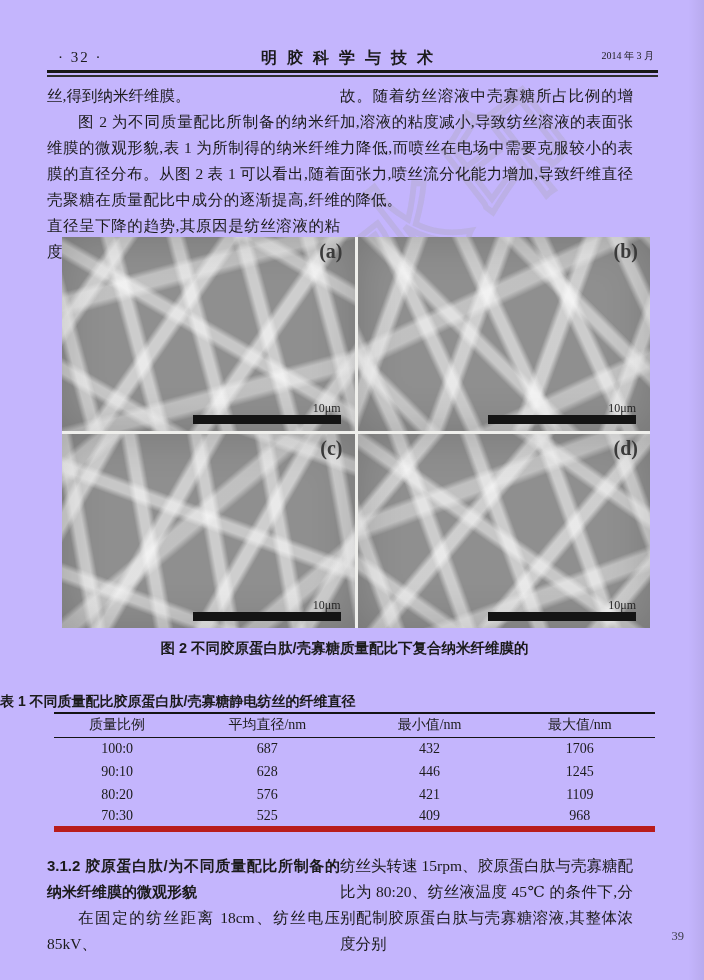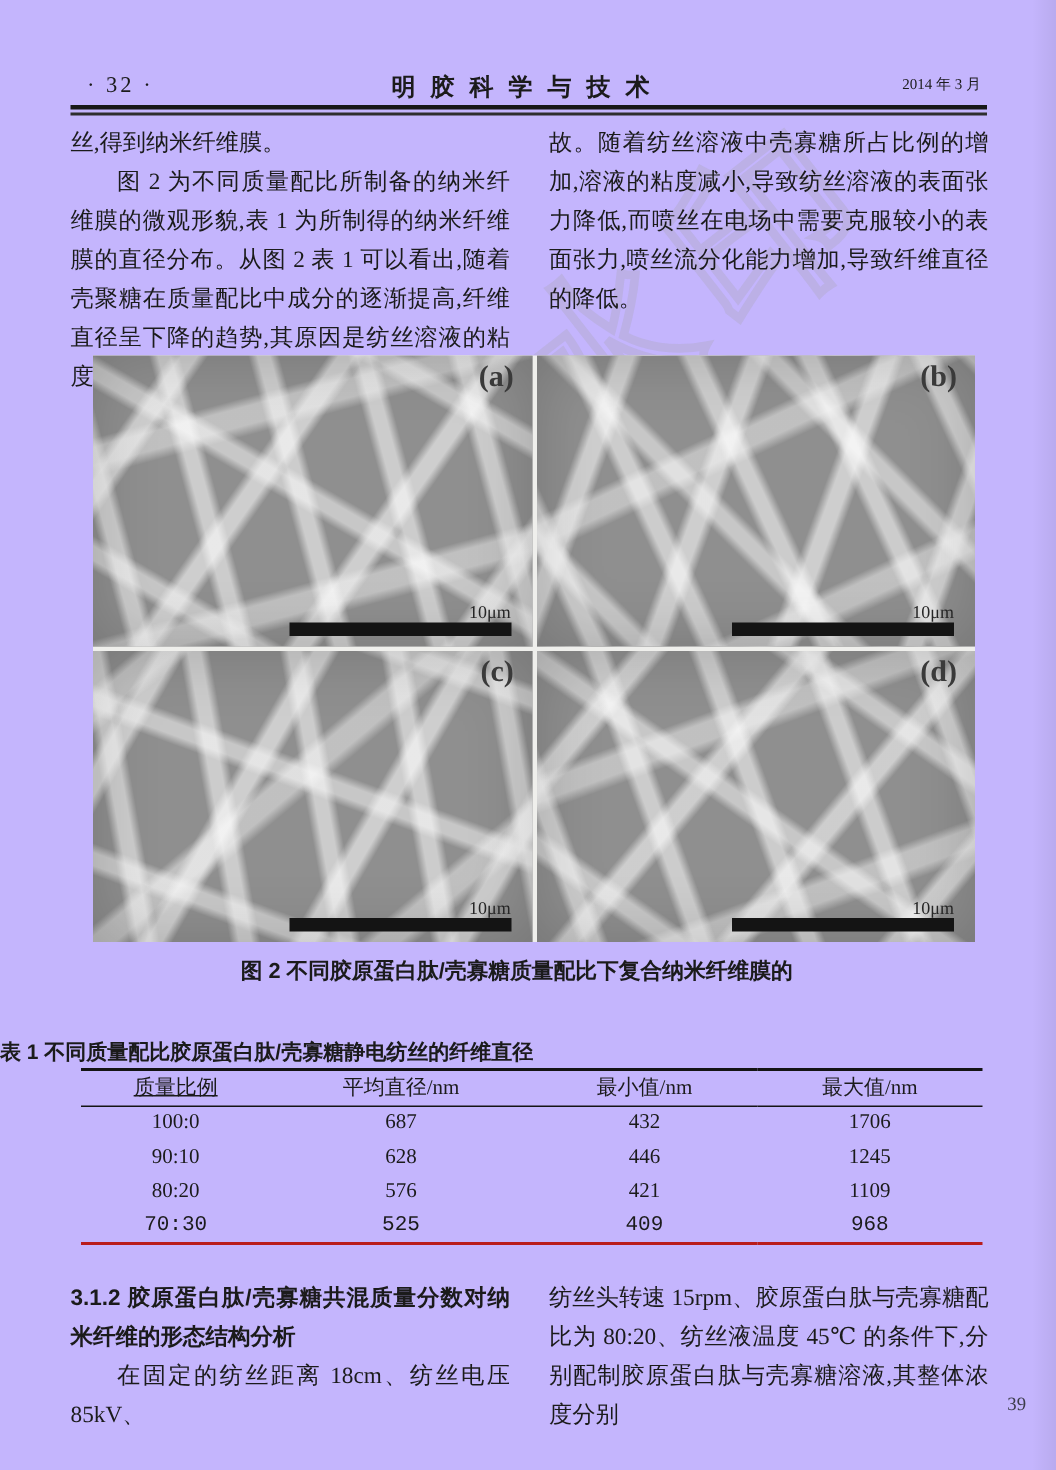--- a/index.html
+++ b/index.html
@@ -21,21 +21,21 @@
   .rule-a{position:absolute;top:70px;left:47px;right:46px;height:3px;background:#181818;}
   .rule-b{position:absolute;top:75px;left:47px;right:46px;height:2px;background:#2e2e2e;}
   
   .watermark{
     position:absolute;top:110px;left:330px;z-index:0;
     font-size:120px;font-weight:bold;letter-spacing:14px;
     color:transparent;-webkit-text-stroke:2px rgba(165,165,165,0.25);
     transform:rotate(-38deg);pointer-events:none;white-space:nowrap;
   }
   
-  .cols{position:absolute;left:47px;width:612px;display:flex;gap:26px;z-index:1;}
+  .cols{position:absolute;left:47px;width:612px;display:flex;z-index:1;}
   .cols-top{top:83px;}
   .cols-bottom{top:853px;}
   .col{width:293px;font-size:15.5px;line-height:26px;text-align:justify;}
   .col p{margin:0;}
   .col p.ind{text-indent:2em;}
   .sec-heading{font-family:"Liberation Sans","DejaVu Sans",sans-serif;font-weight:bold;font-size:15px;}
   
   .figure{
     position:absolute;top:237px;left:62px;width:588px;height:391px;z-index:1;
     display:grid;grid-template-columns:1fr 1fr;grid-template-rows:1fr 1fr;
@@ -71,22 +71,22 @@
   .fig-caption{position:absolute;top:636px;left:0;right:15px;text-align:center;z-index:1;
     font-family:"Liberation Sans","DejaVu Sans",sans-serif;font-weight:bold;
     font-size:14.5px;line-height:24px;}
   .tbl-title{position:absolute;top:693px;left:0;right:0;text-align:left;z-index:1;
     font-family:"Liberation Sans","DejaVu Sans",sans-serif;font-weight:bold;font-size:14px;}
   .tbl-wrap{position:absolute;top:712px;left:54px;width:601px;z-index:1;}
   table.diam{width:100%;border-collapse:collapse;font-size:14px;}
   table.diam th,table.diam td{font-weight:normal;text-align:center;padding:0;}
   table.diam thead tr{height:24px;border-top:2px solid #141414;border-bottom:1.5px solid #141414;}
   table.diam tbody tr{height:23px;}
-  table.diam tbody tr:last-child{border-bottom:2px solid #b91c1c;font-family:Liberation Mono, monospace;}
-  .c1{width:21%;text-decoration:underline;}.c2{width:29%;}.c3{width:25%;}.c4{width:25%;}
+  table.diam tbody tr:last-child{border-bottom:6px solid #b91c1c;}
+  .c1{width:21%;}.c2{width:29%;}.c3{width:25%;}.c4{width:25%;}
   
   .footer-num{position:absolute;top:929px;left:0;right:20px;text-align:right;
     font-size:12.5px;color:#3c3c4a;z-index:1;}
 </style>
 </head>
 <body>
 
 <div id="page">
 
   <div class="hdr-left">· 32 ·</div>
@@ -177,21 +177,21 @@
           <td>525</td>
           <td>409</td>
           <td>968</td>
         </tr>
       </tbody>
     </table>
   </div>
 
   <div class="cols cols-bottom">
     <div class="col">
-      <p class="sec-heading">3.1.2  胶原蛋白肽/壳寡糖共混质量分数对纳米纤维的形态结构分析</p>
+      <p class="sec-heading">3.1.2  胶原蛋白肽/为不同质量配比所制备的纳米纤维膜的微观形貌</p>
       <p class="ind">在固定的纺丝距离 18cm、纺丝电压 85kV、</p>
     </div>
     <div class="col">
       <p>纺丝头转速 15rpm、胶原蛋白肽与壳寡糖配比为 80:20、纺丝液温度 45℃ 的条件下,分别配制胶原蛋白肽与壳寡糖溶液,其整体浓度分别</p>
     </div>
   </div>
 
   <div class="footer-num">39</div>
 
 </div>

